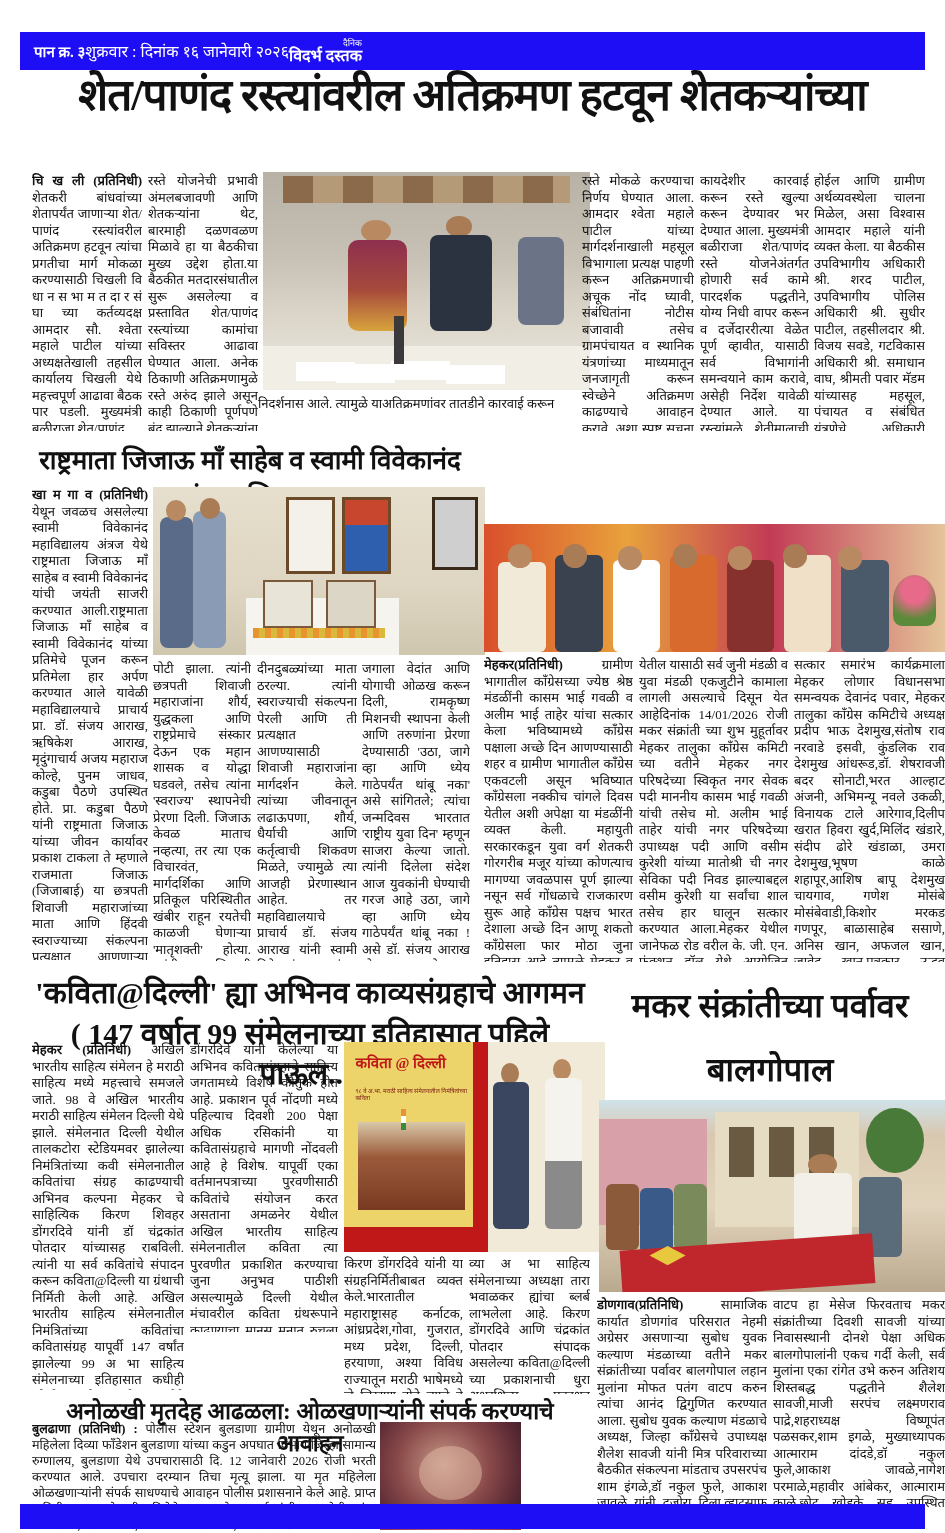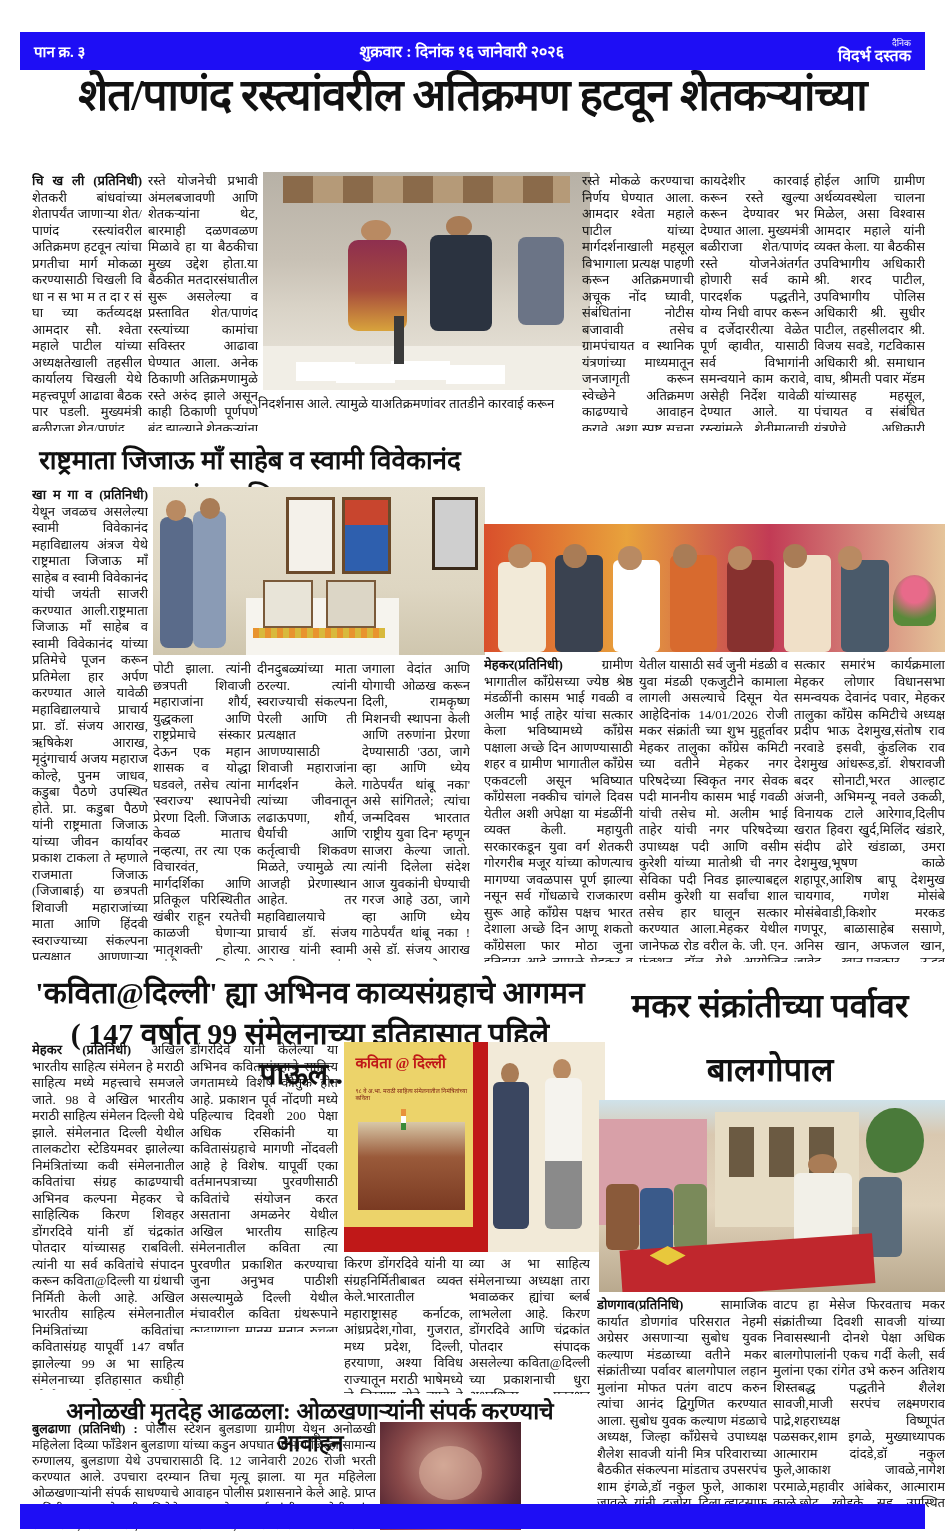--- a/index.html
+++ b/index.html
@@ -1,22 +1,22 @@
 <!DOCTYPE html>
 <html><head>
 <meta charset="utf-8">
 <style>
   html,body{margin:0;padding:0;background:#e8e8e8;}
   #paper{position:relative;width:945px;height:1533px;background:#ffffff;margin:0 auto;
          font-family:"Liberation Serif","DejaVu Sans",serif;color:#111;overflow:hidden;}
   .bar{position:absolute;left:20px;width:905px;background:#1e0ef5;}
-  #topbar{top:32px;height:38px;display:flex;align-items:center;justify-content:space-between;
+  #topbar{top:32px;height:38px;display:flex;align-items:center;
           color:#fff;padding:0 14px;box-sizing:border-box;}
   #topbar .pageno{font-size:15px;font-weight:bold;}
-  #topbar .datec{font-size:16px;font-weight:bold;}
+  #topbar .datec{font-size:16px;font-weight:normal;}
   #topbar .masthead{text-align:right;line-height:1;}
   #topbar .masthead .small{font-size:9px;display:block;}
   #topbar .masthead .big{font-size:16px;font-weight:bold;}
   #botbar{top:1504px;height:25px;}
   .mainhead{position:absolute;left:0;width:945px;text-align:center;font-weight:bold;
             font-size:44px;line-height:1.0;letter-spacing:-1px;}
   .h2l{position:absolute;text-align:center;font-weight:bold;}
   .col{position:absolute;text-align:justify;font-size:13px;line-height:16.5px;overflow:hidden;}
   .col b{font-weight:bold;font-family:Liberation Serif, serif;}
   .caption{position:absolute;font-size:13px;display:flex;}

